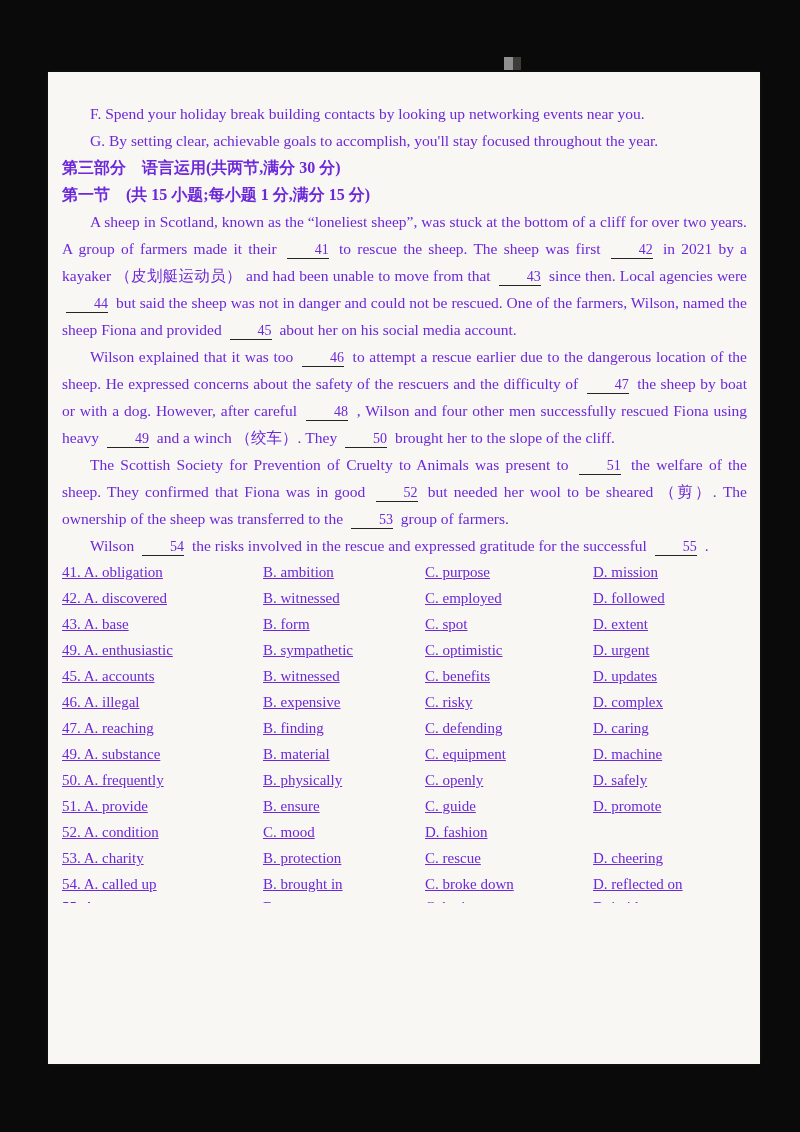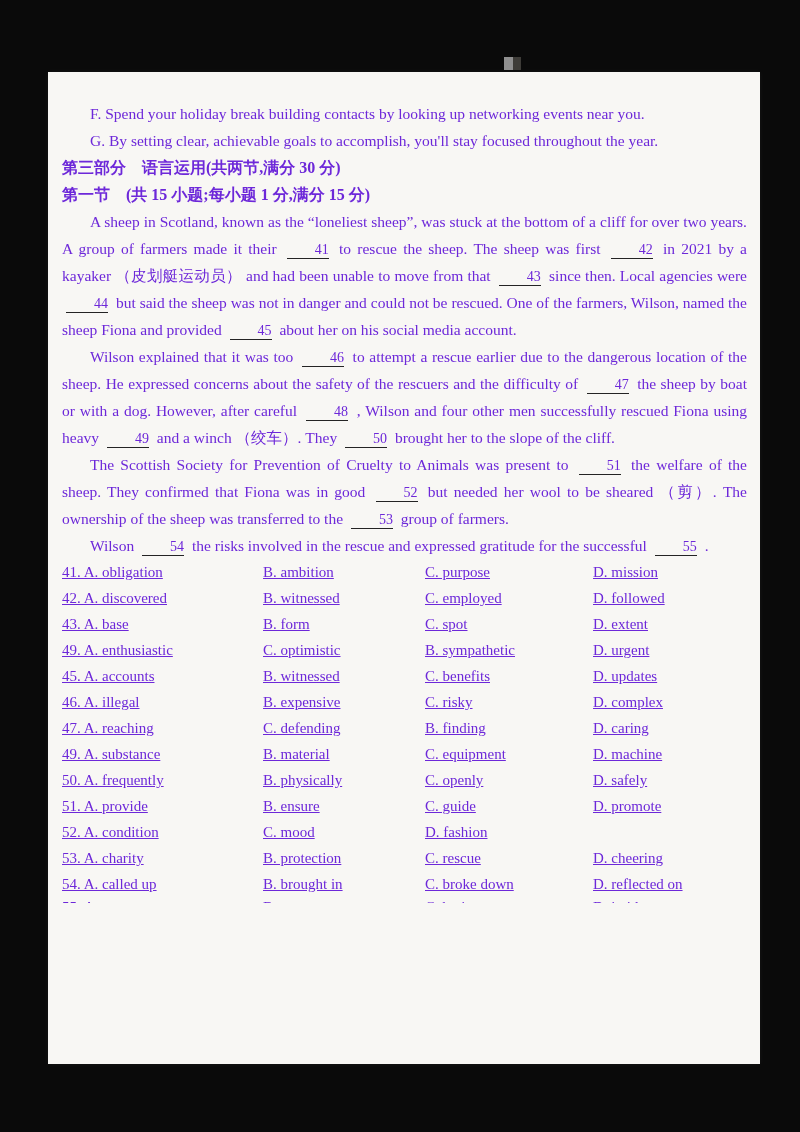--- a/index.html
+++ b/index.html
@@ -91,40 +91,40 @@
           <div class="ocell">D. followed</div>
         </div>
         <div class="orow">
           <div class="ocell">43. A. base</div>
           <div class="ocell">B. form</div>
           <div class="ocell">C. spot</div>
           <div class="ocell">D. extent</div>
         </div>
         <div class="orow">
           <div class="ocell">49. A. enthusiastic</div>
+          <div class="ocell">B. sympathetic</div>
           <div class="ocell">C. optimistic</div>
-          <div class="ocell">B. sympathetic</div>
           <div class="ocell">D. urgent</div>
         </div>
         <div class="orow">
           <div class="ocell">45. A. accounts</div>
           <div class="ocell">B. witnessed</div>
           <div class="ocell">C. benefits</div>
           <div class="ocell">D. updates</div>
         </div>
         <div class="orow">
           <div class="ocell">46. A. illegal</div>
           <div class="ocell">B. expensive</div>
           <div class="ocell">C. risky</div>
           <div class="ocell">D. complex</div>
         </div>
         <div class="orow">
           <div class="ocell">47. A. reaching</div>
+          <div class="ocell">B. finding</div>
           <div class="ocell">C. defending</div>
-          <div class="ocell">B. finding</div>
           <div class="ocell">D. caring</div>
         </div>
         <div class="orow">
           <div class="ocell">49. A. substance</div>
           <div class="ocell">B. material</div>
           <div class="ocell">C. equipment</div>
           <div class="ocell">D. machine</div>
         </div>
         <div class="orow">
           <div class="ocell">50. A. frequently</div>

